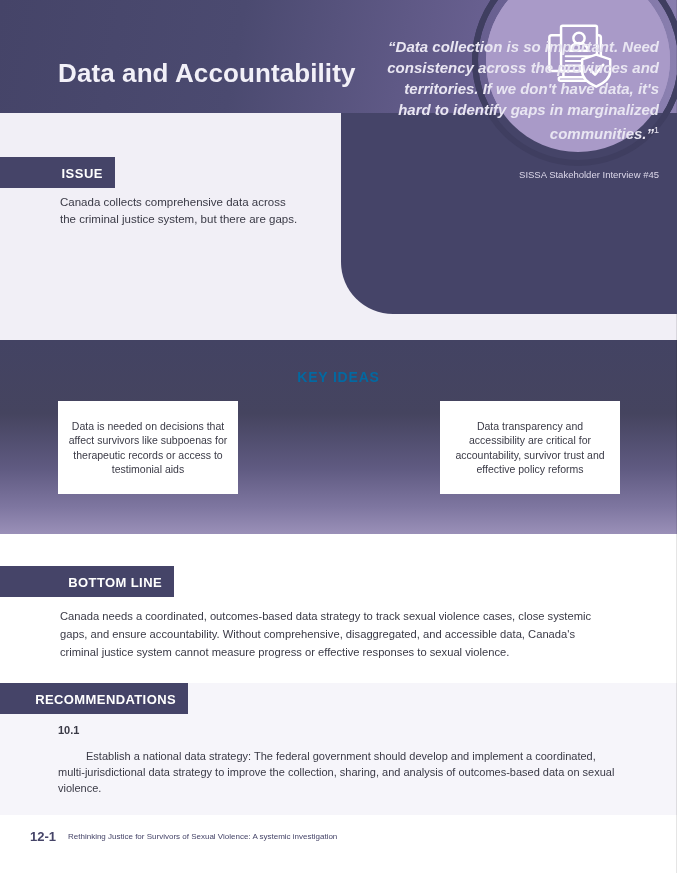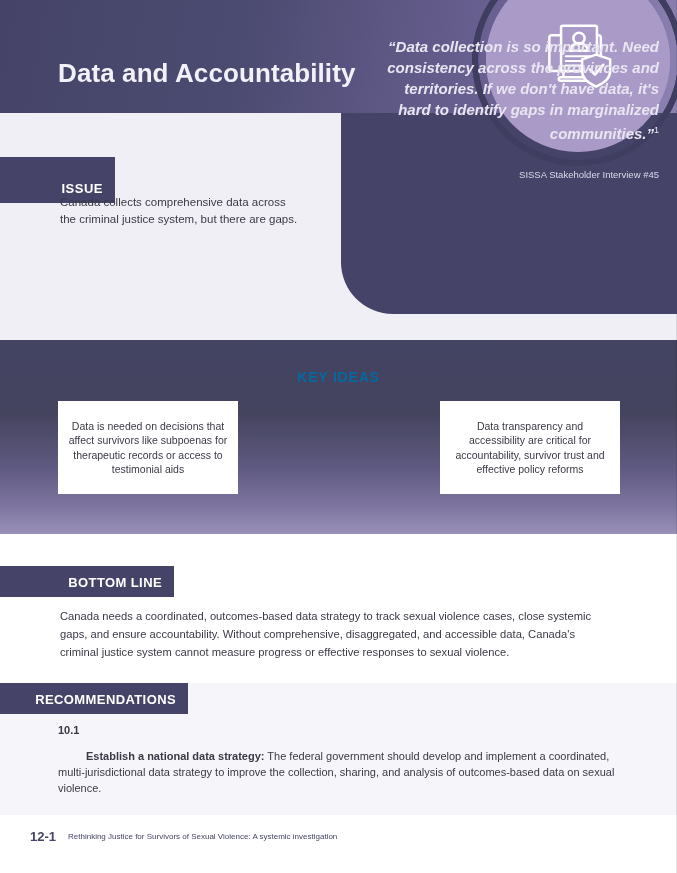--- a/index.html
+++ b/index.html
@@ -80,21 +80,21 @@
   
   #issue-band {
     position: absolute;
     left: 0; top: 113px;
     width: 677px; height: 227px;
     background: #f1eff6;
   }
   #issue-label {
     position: absolute;
     left: 0; top: 157px;
-    width: 115px; height: 46px;
+    width: 115px; height: 31px;
     background: #454468;
     z-index: 5;
   }
   #issue-label span {
     position: absolute;
     right: 12px; bottom: 7px;
     font-size: 13px;
     font-weight: 700;
     color: #ffffff;
     letter-spacing: 0.5px;
@@ -252,21 +252,21 @@
     font-weight: 700;
     color: #3a3a46;
     line-height: 16px;
   }
   .rec-body {
     font-size: 11px;
     line-height: 16px;
     color: #3a3a46;
   }
   .rec-lead {
-    font-weight: 700;
+    font-weight: 400;
     padding-left: 28px;
   }
 
   
   #footer-pagenum {
     position: absolute;
     left: 30px; top: 829px;
     font-size: 13px;
     font-weight: 700;
     color: #454468;

